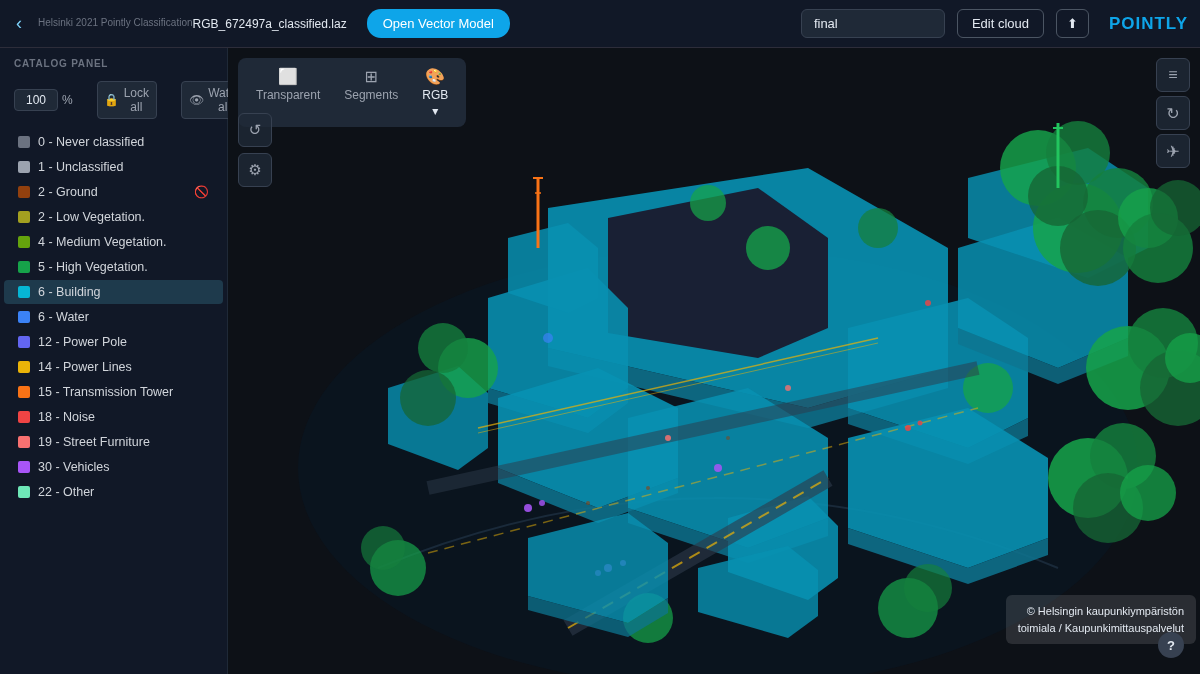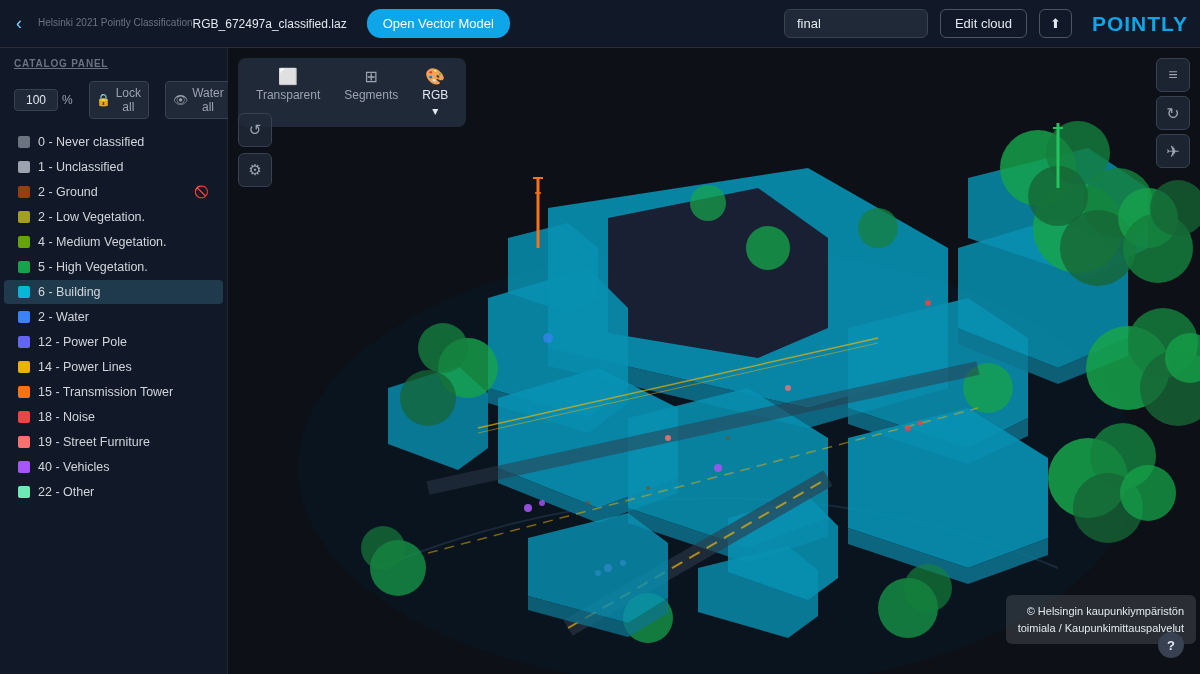--- a/index.html
+++ b/index.html
@@ -69,21 +69,21 @@
       background: transparent;
       color: #e2e8f0;
       border: 1px solid #4b5563;
       border-radius: 6px;
       padding: 6px 10px;
       font-size: 13px;
       cursor: pointer;
     }
     .header-logo {
       color: white;
-      font-size: 21px;
+      font-size: 17px;
       font-weight: 700;
       letter-spacing: 1px;
       margin-left: 8px;
       text-align: right;
     }
     .header-logo span { color: #0ea5e9; }
 
     
     .main {
       display: flex;
@@ -100,26 +100,25 @@
       flex-direction: column;
       flex-shrink: 0;
     }
     .catalog-label {
       padding: 10px 14px 8px;
       font-size: 10px;
       color: #6b7280;
       letter-spacing: 0.08em;
       font-weight: 600;
       text-transform: uppercase;
-      text-decoration: underline;
     }
     .sidebar-controls {
       display: flex;
       align-items: center;
-      gap: 16px;
+      gap: 24px;
       padding: 4px 14px 10px;
     }
     .opacity-box {
       display: flex;
       align-items: center;
       gap: 4px;
     }
     .opacity-input {
       background: #1f2937;
       border: 1px solid #374151;
@@ -367,21 +366,21 @@
         <div class="class-item">
           <div class="class-dot" style="background: rgb(22, 163, 74);"></div>
           <span class="class-name">5 - High Vegetation.</span>
         </div>
         <div class="class-item active">
           <div class="class-dot" style="background: rgb(6, 182, 212);"></div>
           <span class="class-name">6 - Building</span>
         </div>
         <div class="class-item">
           <div class="class-dot" style="background: rgb(59, 130, 246);"></div>
-          <span class="class-name">2 - Water</span>
+          <span class="class-name">6 - Water</span>
         </div>
         <div class="class-item">
           <div class="class-dot" style="background: rgb(99, 102, 241);"></div>
           <span class="class-name">12 - Power Pole</span>
         </div>
         <div class="class-item">
           <div class="class-dot" style="background: rgb(234, 179, 8);"></div>
           <span class="class-name">14 - Power Lines</span>
         </div>
         <div class="class-item">
@@ -391,21 +390,21 @@
         <div class="class-item">
           <div class="class-dot" style="background: rgb(239, 68, 68);"></div>
           <span class="class-name">18 - Noise</span>
         </div>
         <div class="class-item">
           <div class="class-dot" style="background: rgb(248, 113, 113);"></div>
           <span class="class-name">19 - Street Furniture</span>
         </div>
         <div class="class-item">
           <div class="class-dot" style="background: rgb(168, 85, 247);"></div>
-          <span class="class-name">40 - Vehicles</span>
+          <span class="class-name">30 - Vehicles</span>
         </div>
         <div class="class-item">
           <div class="class-dot" style="background: rgb(110, 231, 183);"></div>
           <span class="class-name">22 - Other</span>
         </div>
       </div>
   </div>
 
   <div class="viewport">
     <div class="scene-bg"></div>

